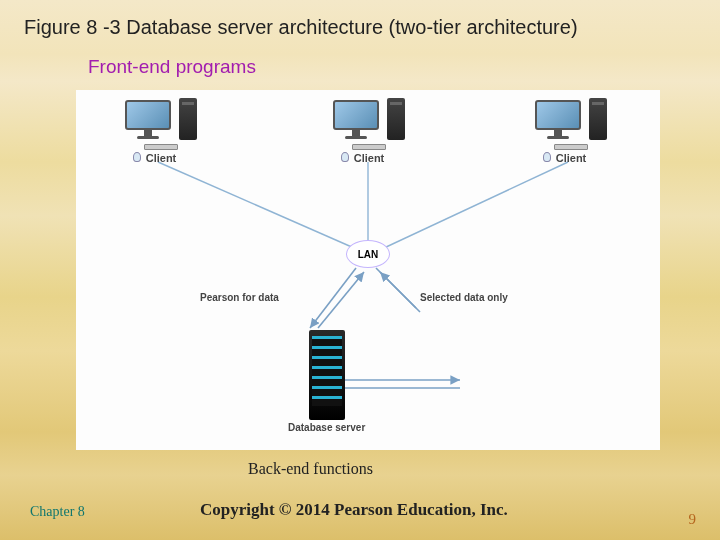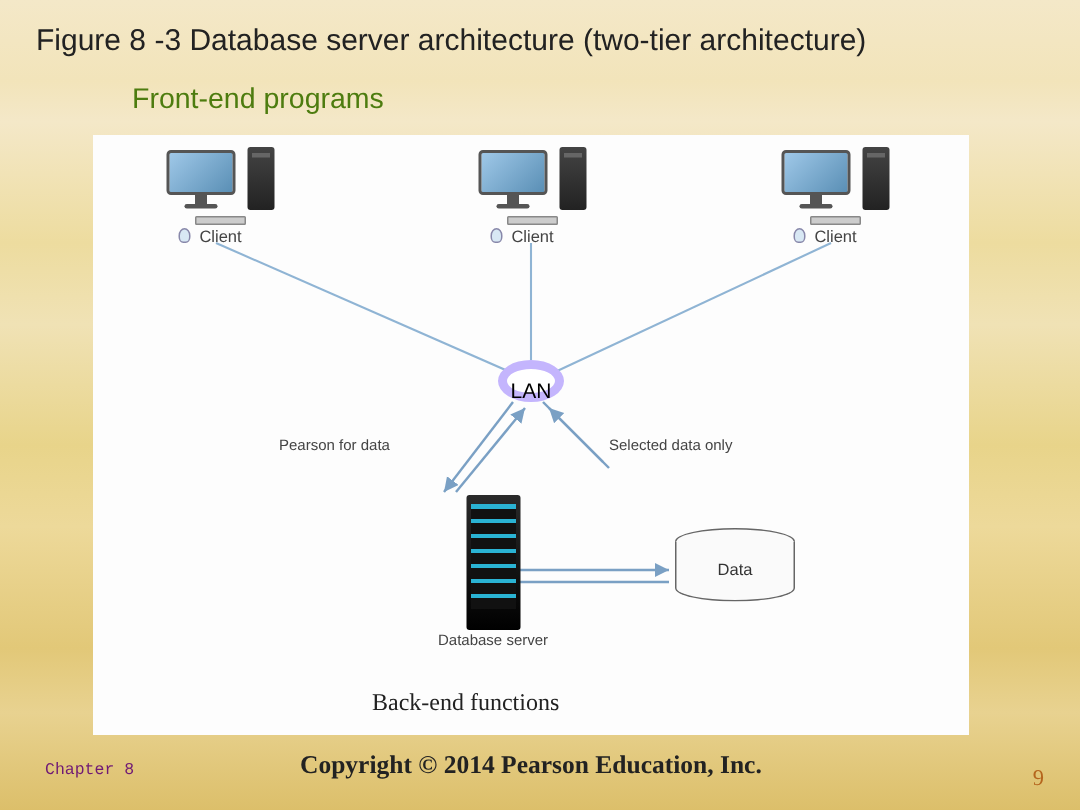--- a/index.html
+++ b/index.html
@@ -21,37 +21,37 @@
     left: 24px;
     font-size: 20px;
     color: #222;
     font-weight: 400;
   }
   .frontend-label {
     position: absolute;
     top: 56px;
     left: 88px;
     font-size: 19px;
-    color: #4d7c0f;
+    color: #a21caf;
   }
   .backend-label {
     position: absolute;
     top: 460px;
     left: 248px;
     font-size: 16px;
     color: #222;
     font-family: Georgia, serif;
   }
   .chapter {
     position: absolute;
     bottom: 20px;
     left: 30px;
-    font-size: 11px;
-    font-family: Liberation Mono, monospace;
-    color: #701a75;
+    font-size: 14px;
+    font-family: Liberation Serif, serif;
+    color: #0f766e;
   }
   .copyright {
     position: absolute;
     bottom: 20px;
     left: 200px;
     font-size: 17px;
     font-family: Georgia, serif;
     font-weight: bold;
     color: #222;
   }
@@ -59,24 +59,25 @@
     position: absolute;
     bottom: 12px;
     right: 24px;
     font-size: 15px;
     color: #b5651d;
     font-family: Georgia, serif;
   }
   .diagram {
     position: absolute;
     top: 90px;
-    left: 62px;
+    left: 76px;
     width: 584px;
-    height: 400px;
+    height: 360px;
     background: #fdfdfd;
+    font-weight: bold;
   }
   .diagram svg { position: absolute; top: 0; left: 0; }
   .client {
     position: absolute;
     width: 150px;
     text-align: center;
   }
   .client-label {
     font-size: 11px;
     color: #444;
@@ -127,31 +128,30 @@
     border: 1px solid #88a;
     border-radius: 50% 50% 40% 40%;
     position: absolute;
     bottom: -12px; left: 8px;
   }
   .lan-node {
     position: absolute;
     left: 270px; top: 150px;
     width: 44px; height: 28px;
     background: #fff;
-    border: 6px solid #c4b5fd;
+    border: 1px solid #c4b5fd;
     border-radius: 50%;
-    font-size: 14px;
+    font-size: 10px;
     text-align: center;
     line-height: 28px;
   }
   .server {
     position: absolute;
     left: 212px; top: 240px;
     text-align: center;
-    margin-left: 18px;
   }
   .server-box {
     width: 36px; height: 90px;
     background: linear-gradient(180deg,#2a2a2a,#000);
     margin: 0 auto;
     border-radius: 2px;
     position: relative;
   }
   .server-box::before {
     content:""; position:absolute; left:3px; top:6px;
@@ -253,26 +253,19 @@
 
   <div class="arrow-label" style="left:124px; top:202px;">Pearson for data</div>
   <div class="arrow-label" style="left:344px; top:202px;">Selected data only</div>
 
   <div class="server">
     <div class="server-box"></div>
     <div class="server-label">Database
 server</div>
   </div>
 
-  <div class="data-cyl">
-    <div class="cylinder">
-      <div class="top"></div>
-      <div class="body"></div>
-      <div class="data-label">Data</div>
-    </div>
-  </div>
 
 </div>
 
 <div class="backend-label">Back-end functions</div>
 <div class="chapter">Chapter 8</div>
 <div class="copyright">Copyright © 2014 Pearson Education, Inc.</div>
 <div class="pagenum">9</div>
 
 </body></html>

